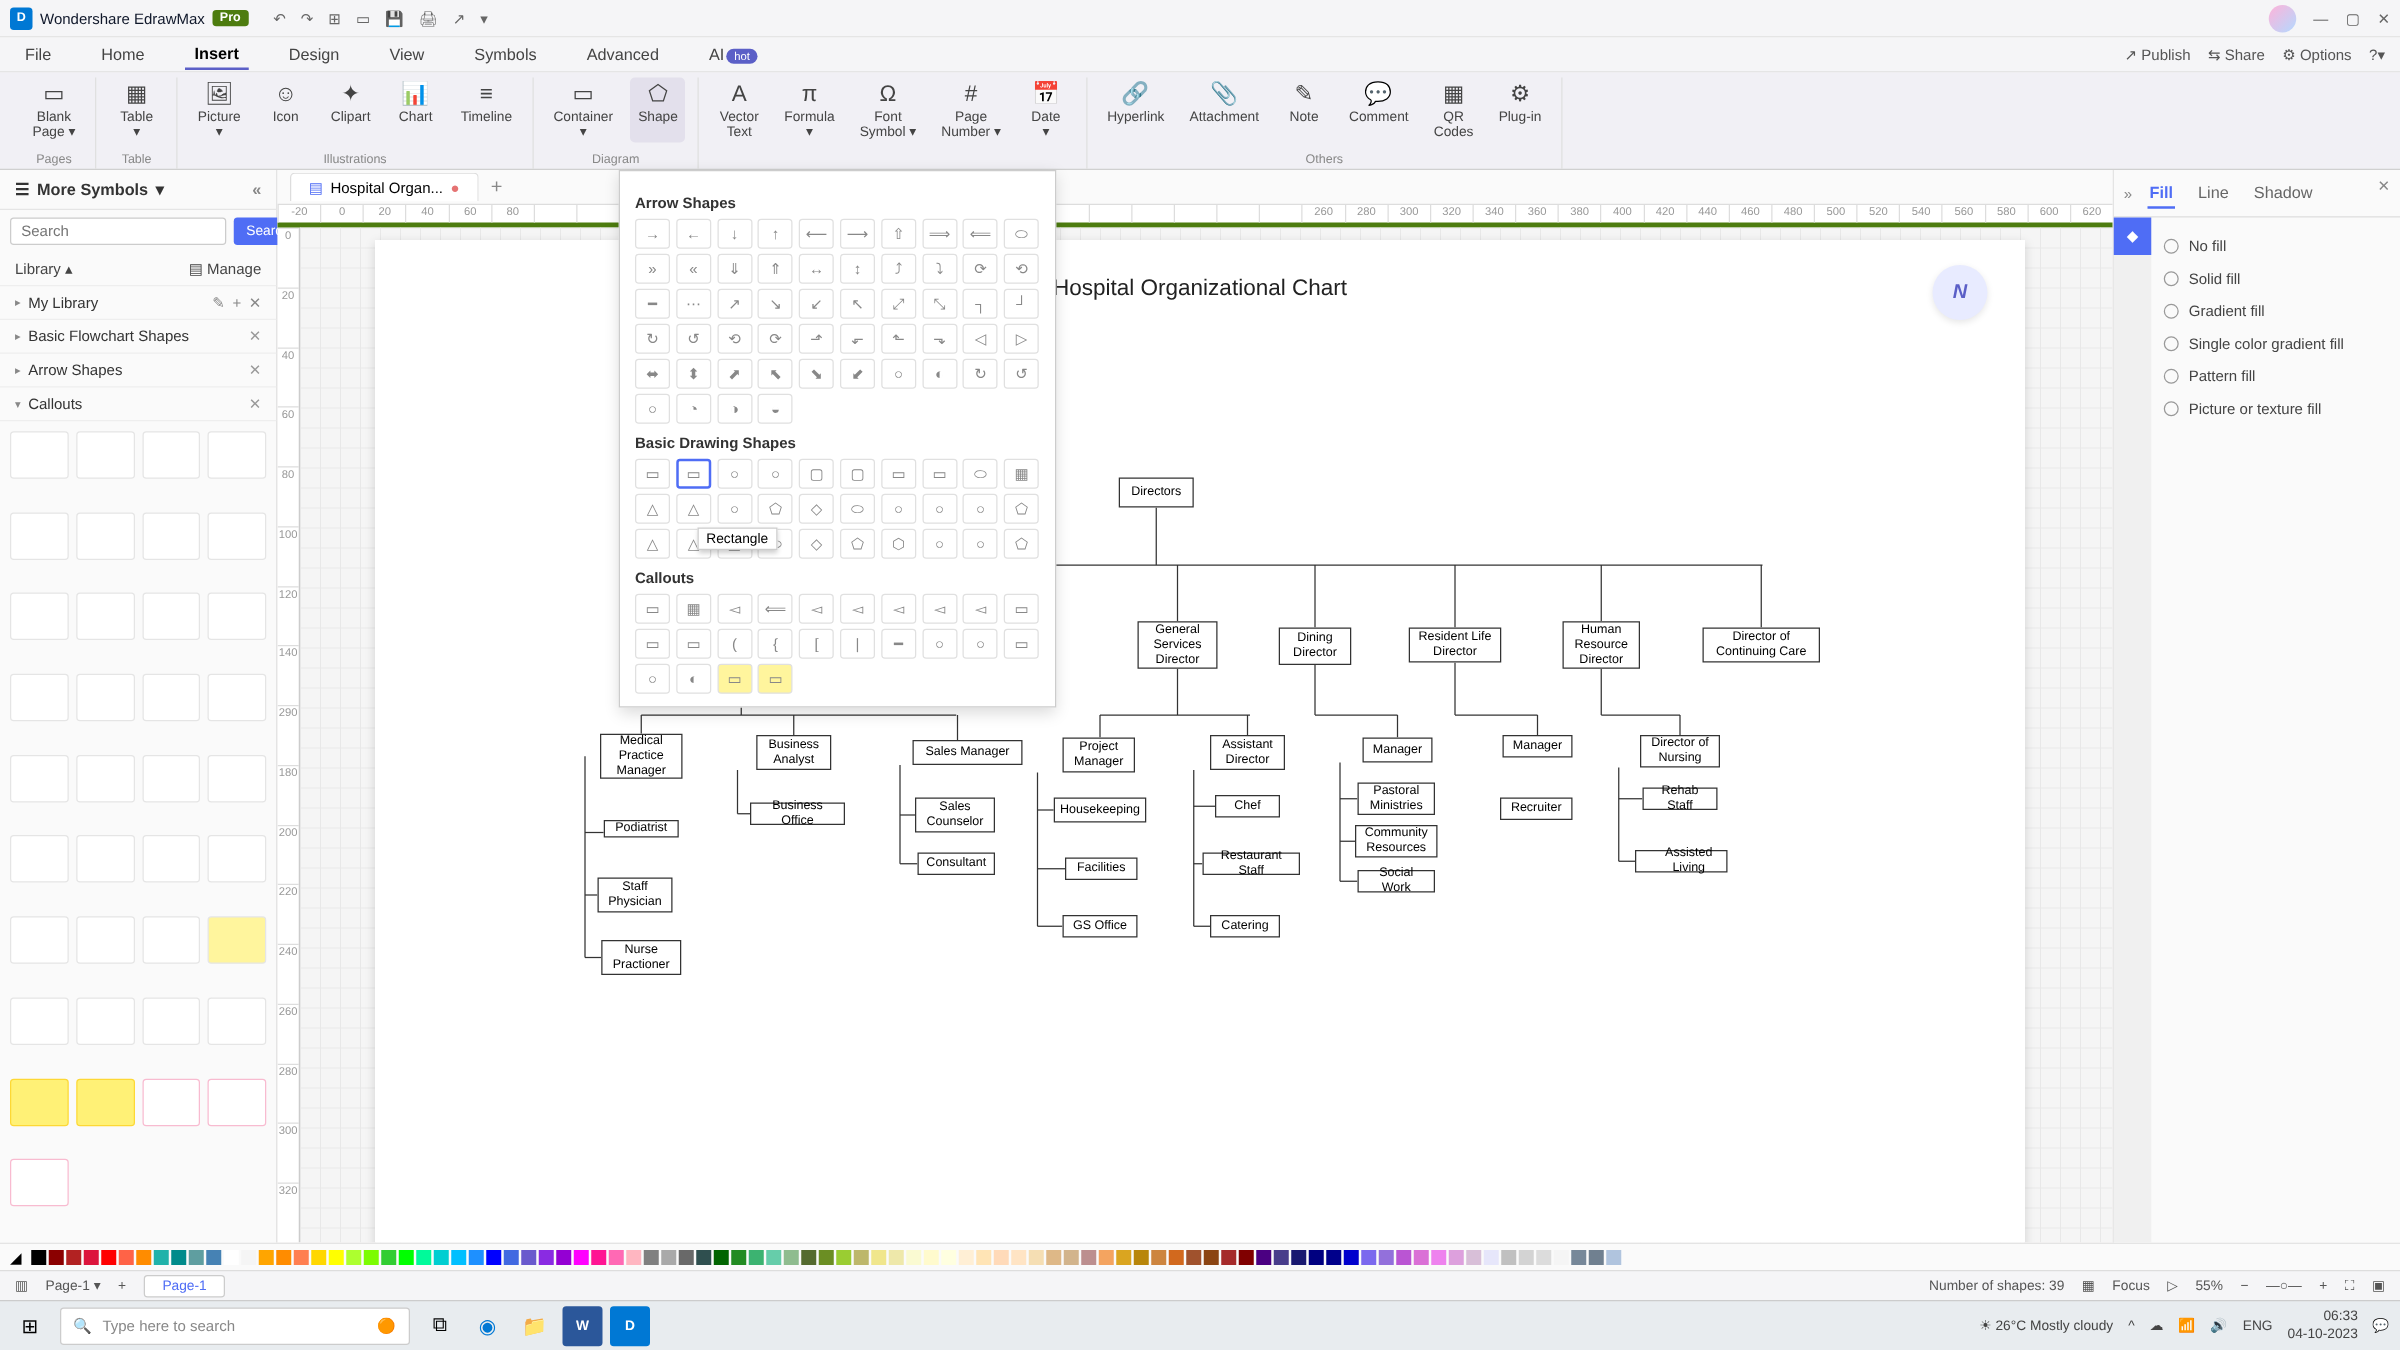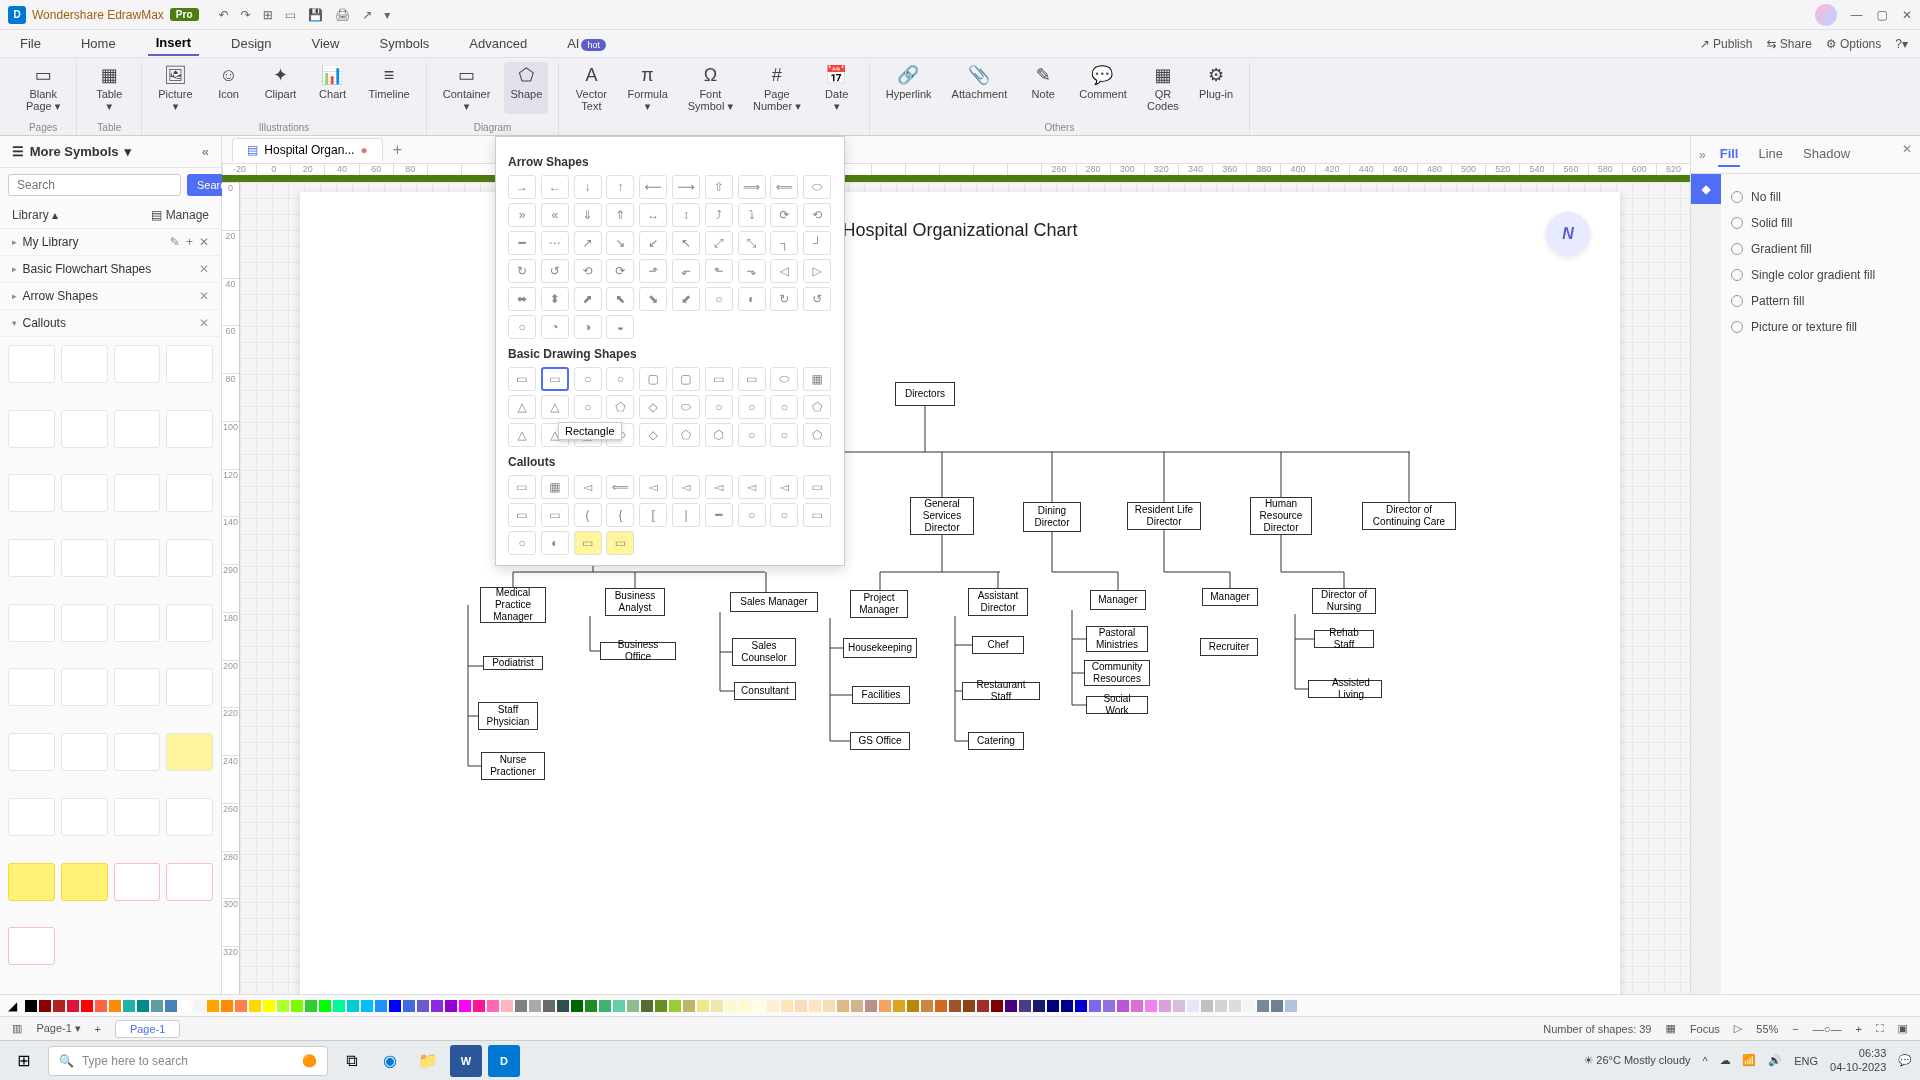--- a/index.html
+++ b/index.html
@@ -1,21 +1,21 @@
 <!DOCTYPE html>
 <html><head>
 <meta charset="utf-8">
 <style>
 * { margin: 0; padding: 0; box-sizing: border-box; font-family: "Segoe UI", Arial, sans-serif; }
 body { width: 1920px; height: 1080px; overflow: hidden; background: #fff; font-size: 12px; }
 
 
 .titlebar { height: 30px; background: #f5f5f7; display: flex; align-items: center; padding: 0 8px; border-bottom: 1px solid #e0e0e0; }
 .app-icon { width: 18px; height: 18px; background: #0078d4; border-radius: 3px; display: flex; align-items: center; justify-content: center; color: #fff; font-weight: bold; font-size: 10px; margin-right: 6px; }
-.titlebar-title { font-size: 12px; color: #a16207; }
+.titlebar-title { font-size: 12px; color: #0f172a; }
 .pro-badge { background: #4d7c0f; color: #fff; padding: 1px 6px; border-radius: 3px; font-size: 10px; margin-left: 6px; font-weight: bold; }
 .titlebar-icons { display: flex; gap: 12px; margin-left: 20px; color: #666; }
 .titlebar-icons span { cursor: pointer; }
 .titlebar-right { margin-left: auto; display: flex; gap: 14px; align-items: center; color: #666; }
 .avatar { width: 22px; height: 22px; border-radius: 50%; background: linear-gradient(135deg,#ffb3d9,#b3d9ff); }
 
 
 .menubar { height: 28px; background: #f5f5f7; display: flex; align-items: center; padding: 0 12px; gap: 24px; border-bottom: 1px solid #e0e0e0; }
 .menubar-item { font-size: 13px; color: #444; cursor: pointer; padding: 4px 8px; }
 .menubar-item.active { font-weight: 600; color: #000; border-bottom: 2px solid #5b5fc7; }
@@ -52,21 +52,21 @@
 .callout-item { height: 38px; background: #fff; border: 1px solid #e5e5e5; border-radius: 3px; display: flex; align-items: center; justify-content: center; font-size: 9px; color: #999; }
 .callout-item.yellow { background: #fff59d; }
 .callout-item.pink { background: #fff; border-color: #f8bbd0; color: #f48fb1; }
 .callout-item.starburst { background: #fff176; border-color: #fdd835; }
 
 
 .canvas-wrap { flex: 1; display: flex; flex-direction: column; position: relative; background: #f1f0f0; }
 .doc-tabs { height: 28px; background: #fafafa; border-bottom: 1px solid #ddd; display: flex; align-items: center; padding: 0 10px; gap: 10px; }
 .doc-tab { padding: 4px 14px; background: #fff; border: 1px solid #ddd; border-bottom: none; border-radius: 4px 4px 0 0; font-size: 12px; display: flex; align-items: center; gap: 6px; }
 .doc-tab .dot { color: #e57373; }
-.ruler-h { height: 18px; background: #fff; border-bottom: 7px solid #4d7c0f; position: relative; font-size: 9px; color: #999; display: flex; }
+.ruler-h { height: 18px; background: #fff; border-bottom: 4px solid #4d7c0f; position: relative; font-size: 9px; color: #999; display: flex; }
 .ruler-h span { flex: 1; text-align: center; border-left: 1px solid #ddd; }
 .ruler-v { width: 18px; background: #fff; border-right: 1px solid #ccc; font-size: 9px; color: #999; display: flex; flex-direction: column; }
 .ruler-v span { flex: 1; text-align: center; border-top: 1px solid #ddd; writing-mode: horizontal-tb; }
 .canvas-body { flex: 1; display: flex; overflow: hidden; }
 .canvas { flex: 1; position: relative; background: #f5f5f5; background-image: linear-gradient(#e8e8e8 1px, transparent 1px), linear-gradient(90deg, #e8e8e8 1px, transparent 1px); background-size: 16px 16px; overflow: hidden; }
 .page { position: absolute; left: 60px; top: 10px; width: 1320px; height: 820px; background: #fff; box-shadow: 0 2px 8px rgba(0,0,0,0.15); }
 .chart-title { position: absolute; top: 28px; left: 50%; transform: translateX(-50%); font-size: 18px; font-weight: 500; color: #222; }
 .org-box { position: absolute; border: 1px solid #333; background: #fff; font-size: 10px; text-align: center; display: flex; align-items: center; justify-content: center; padding: 4px; line-height: 1.2; }
 .ai-bubble { position: absolute; top: 20px; right: 30px; width: 44px; height: 44px; border-radius: 50%; background: #e8ebff; display: flex; align-items: center; justify-content: center; font-weight: bold; font-style: italic; color: #5b5fc7; font-size: 16px; box-shadow: 0 2px 6px rgba(0,0,0,0.1); }
 

